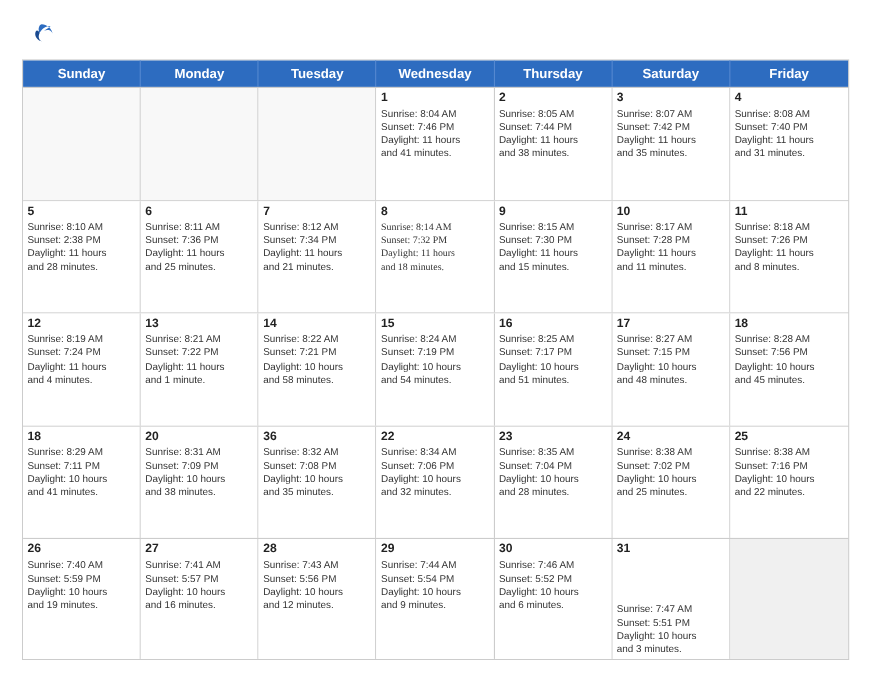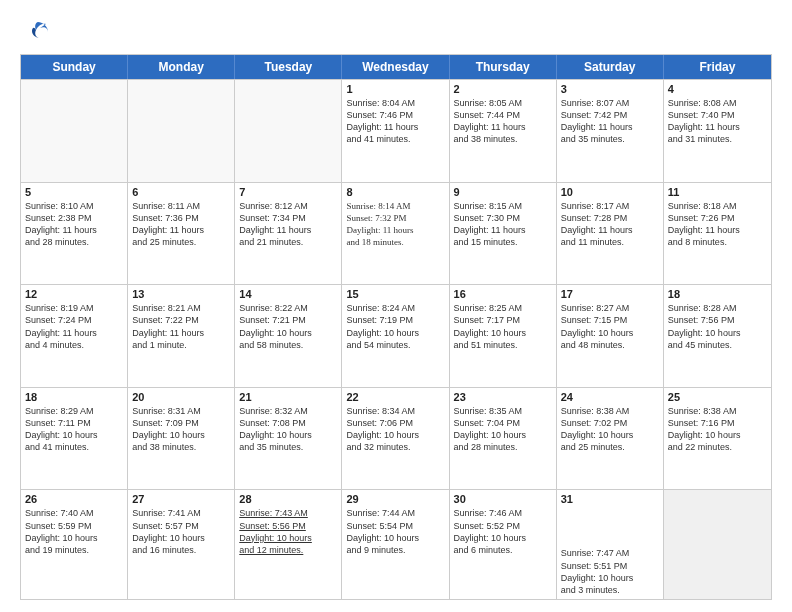--- a/index.html
+++ b/index.html
@@ -287,21 +287,21 @@
 and 41 minutes.</div>
           </div>
           <div class="cal-cell">
             <div class="day-num">20</div>
             <div class="day-info" style="white-space: pre-line;">Sunrise: 8:31 AM
 Sunset: 7:09 PM
 Daylight: 10 hours
 and 38 minutes.</div>
           </div>
           <div class="cal-cell">
-            <div class="day-num">21</div>
+            <div class="day-num">36</div>
             <div class="day-info" style="white-space: pre-line;">Sunrise: 8:32 AM
 Sunset: 7:08 PM
 Daylight: 10 hours
 and 35 minutes.</div>
           </div>
           <div class="cal-cell">
             <div class="day-num">22</div>
             <div class="day-info" style="white-space: pre-line;">Sunrise: 8:34 AM
 Sunset: 7:06 PM
 Daylight: 10 hours
@@ -339,21 +339,21 @@
           </div>
           <div class="cal-cell">
             <div class="day-num">27</div>
             <div class="day-info" style="white-space: pre-line;">Sunrise: 7:41 AM
 Sunset: 5:57 PM
 Daylight: 10 hours
 and 16 minutes.</div>
           </div>
           <div class="cal-cell">
             <div class="day-num">28</div>
-            <div class="day-info" style="white-space: pre-line; text-decoration: underline;">Sunrise: 7:43 AM
+            <div class="day-info" style="white-space: pre-line;">Sunrise: 7:43 AM
 Sunset: 5:56 PM
 Daylight: 10 hours
 and 12 minutes.</div>
           </div>
           <div class="cal-cell">
             <div class="day-num">29</div>
             <div class="day-info" style="white-space: pre-line;">Sunrise: 7:44 AM
 Sunset: 5:54 PM
 Daylight: 10 hours
 and 9 minutes.</div>

